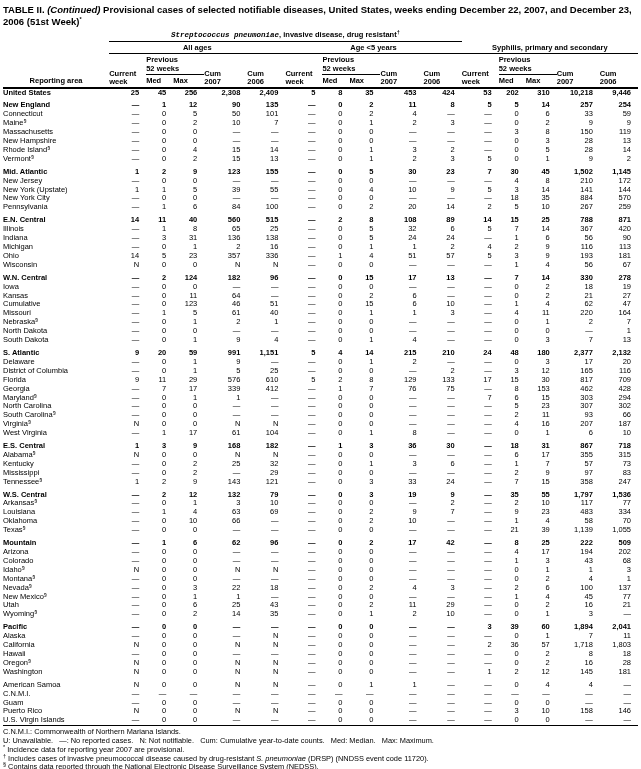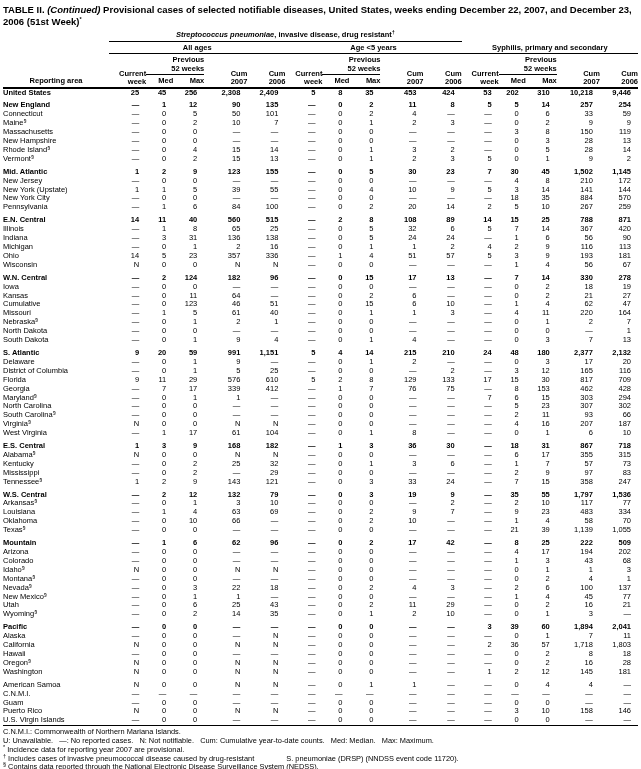--- a/index.html
+++ b/index.html
@@ -11,35 +11,35 @@
   table{border-collapse:collapse;table-layout:fixed;width:635px;}
   col.c-label{width:106px;}
   col.c-cur{width:37px;}
   col.c-med{width:27px;}
   col.c-max{width:31px;}
   col.c-cum7{width:43px;}
   col.c-cum6{width:38px;}
   thead{border-bottom:2px solid #000;}
   th{font-size:7.5px;font-weight:bold;line-height:8.5px;padding:0;vertical-align:bottom;}
   th.span-head{text-align:center;border-bottom:1px solid #000;padding-bottom:1px;}
-  th.span-head .em{font-style:italic;}
+  th.span-head .em{font-style:italic;font-family:Liberation Mono, monospace;}
   th.group-head{border-bottom:1px solid #000;padding:2px 1px 1px 1px;}
   th.label-head{text-align:center;padding-bottom:1px;}
-  th.sub{text-align:right;padding-top:2px;}
+  th.sub{text-align:left;padding-top:2px;}
   th.prev{border-bottom:1px solid #000;padding-bottom:1px;}
   th.medmax{padding-bottom:1px;}
   td{font-size:7.5px;line-height:8.9px;padding:0;white-space:nowrap;overflow:hidden;}
   td.area{text-align:left;}
   td.num{text-align:right;padding-right:7px;}
   tr.bold td{font-weight:bold;}
   tr.section-start td{padding-top:4px;}
   tbody{border-bottom:1px solid #000;}
   .footnotes{font-size:7.4px;line-height:8.8px;margin-top:2px;white-space:pre-wrap;}
   .footnotes .fn{margin:0;}
-  .footnotes .em{margin-left:30px;}
+  .footnotes .em{font-style:italic;}
 </style>
 </head>
 <body>
 
 <div class="page">
 
   <div class="title"><span>TABLE II. </span><span class="cont">(Continued)</span><span> Provisional cases of selected notifiable diseases, United States, weeks ending December 22, 2007, and December 23, 2006 (51st Week)</span><sup>*</sup></div>
 
   <table>
     <colgroup>

